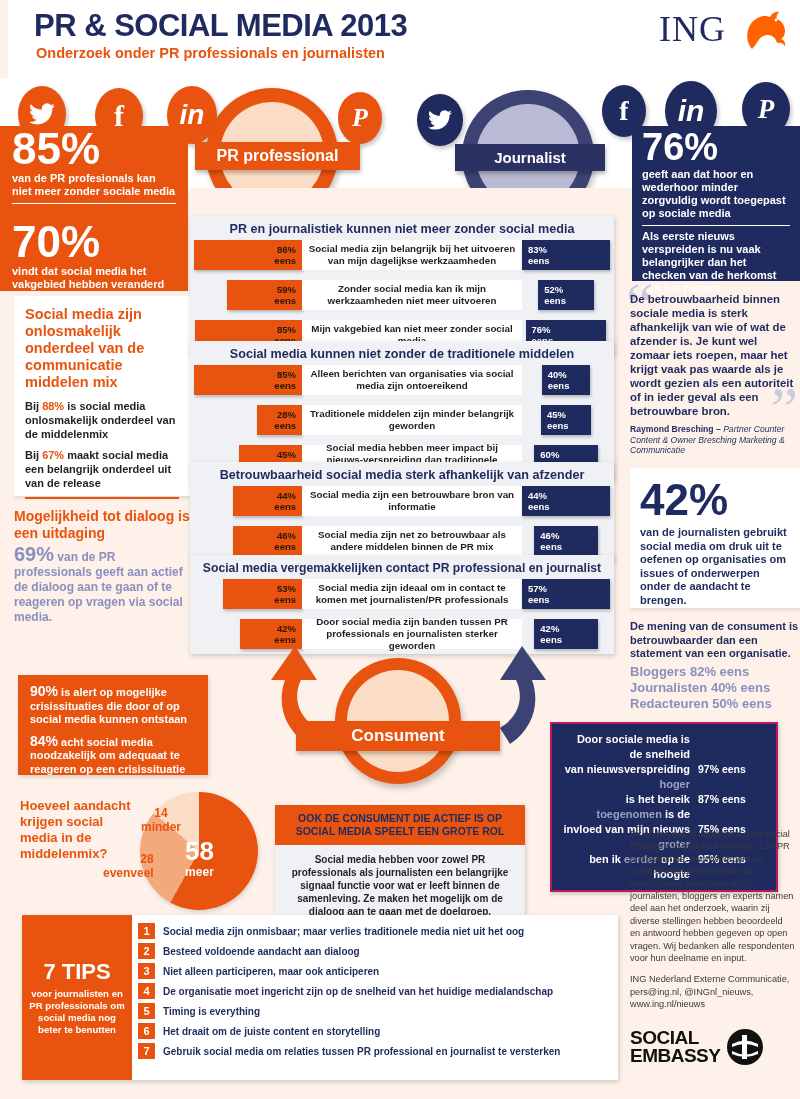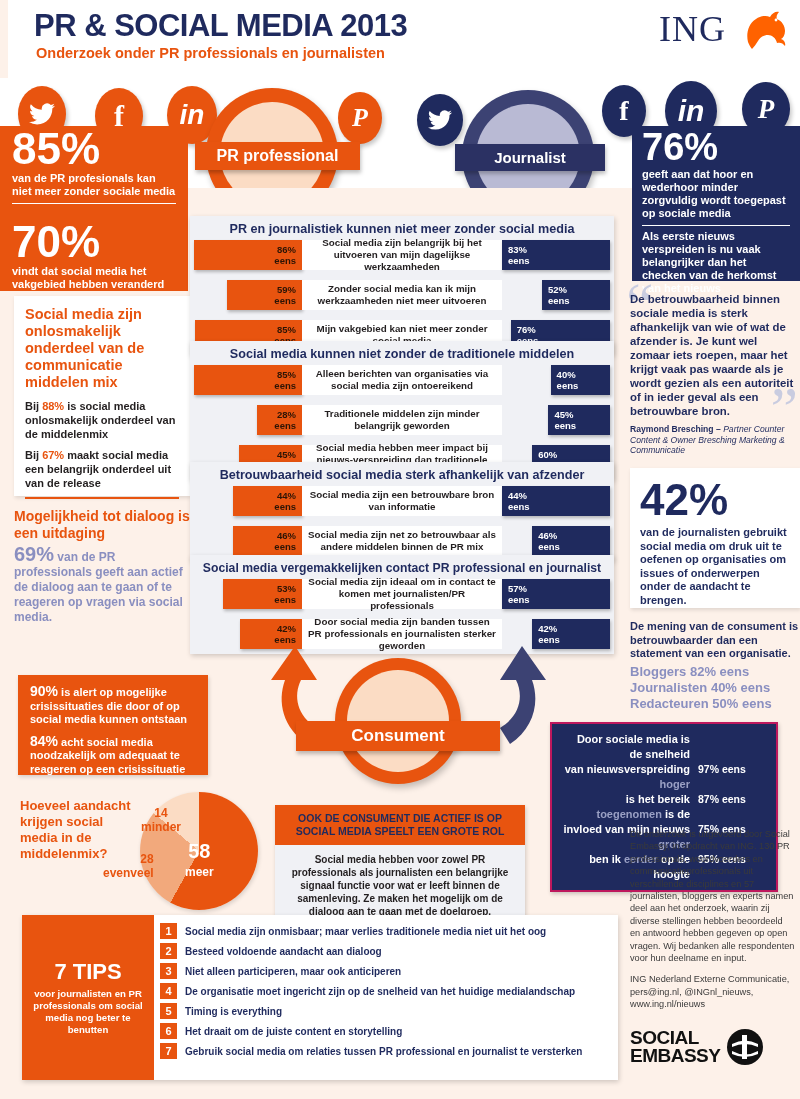--- a/index.html
+++ b/index.html
@@ -68,21 +68,21 @@
 
   
   .chartblock { position: absolute; background: #f0f1f5; box-shadow: 1px 2px 5px rgba(0,0,0,.18); }
   .chart-title { text-align: center; color: #1f2a5e; font-size: 12.6px; font-weight: bold; padding: 6px 2px 4px 2px; }
   .chart-title.sm { font-size: 12.2px; }
   .bar-row { display: flex; align-items: stretch; height: 30px; margin-bottom: 10px; }
   .bar-row:last-child { margin-bottom: 0; }
   .bar-left { width: 108px; display: flex; justify-content: flex-end; }
   .bar-o { background: #e8540f; color: #2d1405; display: flex; flex-direction: column; align-items: flex-end; justify-content: center; padding-right: 6px; font-size: 9.5px; font-weight: bold; line-height: 11px; box-shadow: 1px 2px 3px rgba(0,0,0,.25); }
   .bar-mid { flex: 1; background: #ffffff; display: flex; align-items: center; justify-content: center; text-align: center; color: #231f20; font-size: 9.8px; font-weight: bold; line-height: 12px; padding: 0 5px; }
-  .bar-right { width: 108px; display: flex; justify-content: flex-end; }
+  .bar-right { width: 88px; display: flex; justify-content: center; }
   .bar-n { background: #1f2a5e; color: #ffffff; display: flex; flex-direction: column; align-items: flex-start; justify-content: center; padding-left: 6px; font-size: 9.5px; font-weight: bold; line-height: 11px; box-shadow: 1px 2px 3px rgba(0,0,0,.25); }
 
   
   .quote { position: absolute; left: 630px; top: 292px; width: 170px; color: #1f2a5e; }
   .quote-txt { font-size: 11.4px; font-weight: bold; line-height: 14px; position: relative; z-index: 2; }
   .quote-mark { position: absolute; font-family: "Liberation Serif", serif; font-size: 62px; color: #c9cce0; line-height: 40px; z-index: 1; }
   .quote-attr { font-size: 8.6px; color: #1f2a5e; line-height: 10.5px; margin-top: 6px; font-weight: bold; }
   .quote-attr i { font-weight: normal; }
 
   .card42 { position: absolute; left: 630px; top: 468px; width: 170px; height: 140px; background: #fff; padding: 8px 10px; box-shadow: 1px 2px 4px rgba(0,0,0,.12); }
@@ -109,35 +109,35 @@
   .consument-circle { position: absolute; left: 85px; top: 20px; width: 126px; height: 126px; border-radius: 50%; background: #e8540f; box-shadow: 2px 4px 6px rgba(0,0,0,.22); }
   .consument-inner { position: absolute; left: 12px; top: 12px; width: 102px; height: 102px; border-radius: 50%; background: #fbdcc4; }
   .consument-ribbon { position: absolute; left: 46px; top: 83px; width: 204px; height: 30px; background: #e8540f; color: #fff; font-size: 17px; font-weight: bold; display: flex; align-items: center; justify-content: center; box-shadow: 1px 3px 4px rgba(0,0,0,.25); }
 
   .consumer-box { position: absolute; left: 275px; top: 805px; width: 250px; box-shadow: 1px 2px 4px rgba(0,0,0,.18); }
   .consumer-box-head { background: #e8540f; color: #1f2a5e; font-size: 10.5px; font-weight: bold; text-align: center; padding: 7px 8px; line-height: 13px; }
   .consumer-box-body { background: #f0f1f5; color: #231f20; font-size: 10px; font-weight: bold; text-align: center; padding: 8px 10px; line-height: 13px; }
 
   
   .tips { position: absolute; left: 22px; top: 915px; width: 596px; height: 165px; background: #fff; box-shadow: 1px 2px 5px rgba(0,0,0,.18); display: flex; }
-  .tips-left { width: 132px; background: #e8540f; color: #fff; display: flex; flex-direction: column; align-items: center; justify-content: center; padding: 4px; }
+  .tips-left { width: 110px; background: #e8540f; color: #fff; display: flex; flex-direction: column; align-items: center; justify-content: center; padding: 4px; }
   .tips-left .t1 { font-size: 22px; font-weight: bold; }
   .tips-left .t2 { font-size: 9.6px; font-weight: bold; text-align: center; line-height: 12px; margin-top: 3px; }
   .tips-right { flex: 1; padding: 8px 6px 6px 6px; }
   .tip-row { display: flex; align-items: center; margin-bottom: 4px; }
   .tip-num { width: 17px; height: 16px; background: #e8540f; color: #fff; font-size: 11px; font-weight: bold; display: flex; align-items: center; justify-content: center; margin-right: 8px; flex: none; }
   .tip-txt { font-size: 10px; font-weight: bold; color: #1f2a5e; }
 
   
   .pie { position: absolute; left: 140px; top: 792px; width: 118px; height: 118px; border-radius: 50%;
     background: conic-gradient(#e8540f 0deg 209deg, #f2a97c 209deg 310deg, #fbdcc4 310deg 360deg);
     box-shadow: 1px 2px 4px rgba(0,0,0,.15); }
   .pie-l { position: absolute; font-weight: bold; text-align: center; }
   .pie-58 { left: 185px; top: 838px; color: #fff; }
-  .pie-58 .n { font-size: 20px; line-height: 27px; }
+  .pie-58 .n { font-size: 26px; line-height: 27px; }
   .pie-58 .t { font-size: 12px; }
   .pie-28 { left: 103px; top: 852px; color: #e8540f; font-size: 12px; line-height: 14px; text-align: right; }
   .pie-14 { left: 141px; top: 806px; color: #e8540f; font-size: 12px; line-height: 14px; text-align: center; }
   .pie-q { position: absolute; left: 20px; top: 798px; width: 118px; color: #e8540f; font-size: 13px; font-weight: bold; line-height: 16px; }
 </style>
 </head>
 <body>
 
 <div class="page">
 

